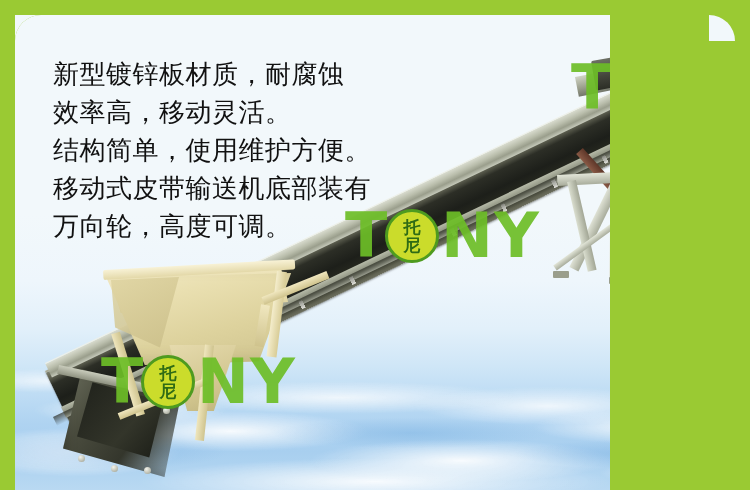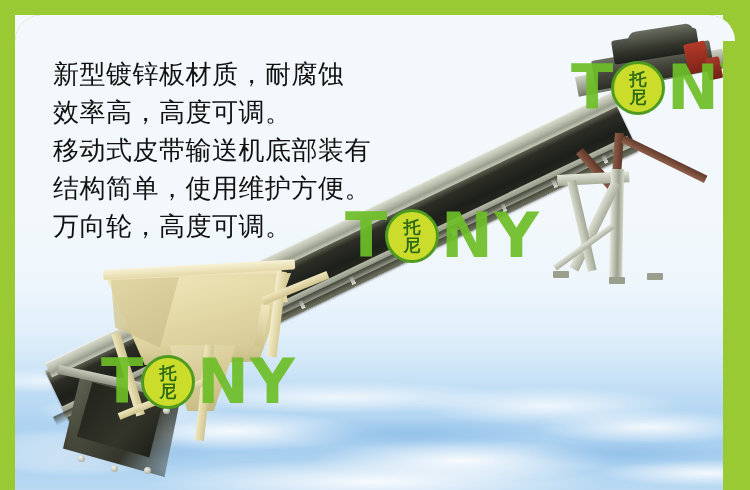--- a/index.html
+++ b/index.html
@@ -17,28 +17,27 @@
   .corner-tl{position:absolute;left:15px;top:15px;width:26px;height:26px;z-index:41;
      background:#9ACA33;border-top-left-radius:26px;}
   .corner-tl:after{content:"";position:absolute;left:0;top:0;width:26px;height:26px;
      background:#F2F8FB;border-top-left-radius:26px;}
   .corner-tr{position:absolute;right:15px;top:15px;width:26px;height:26px;z-index:41;
      background:#9ACA33;border-top-right-radius:26px;}
   .corner-tr:after{content:"";position:absolute;left:0;top:0;width:26px;height:26px;
      background:#F2F8FB;border-top-right-radius:26px;}
 
   
-  #photo{position:absolute;left:15px;top:15px;width:692px;height:475px;overflow:hidden;z-index:5;
+  #photo{position:absolute;left:15px;top:15px;width:595px;height:475px;overflow:hidden;z-index:5;
     background:
       linear-gradient(to bottom,
         #F2F8FB 0%, #F2F8FB 42%,
         #EEF6FC 56%, #E2F0FA 66%,
         #CFE6F7 74%, #BEDCF4 80%,
         #AFD3F1 86%, #A8CFEF 92%, #B9D9F2 100%);
-    padding-left: 16px;
   }
   
   .clouds{position:absolute;left:0;bottom:0;width:720px;height:210px;opacity:.95;
     background:
       radial-gradient(ellipse 150px 34px at 8% 82%, rgba(255,255,255,.98) 0%, rgba(255,255,255,0) 72%),
       radial-gradient(ellipse 190px 28px at 30% 72%, rgba(255,255,255,.95) 0%, rgba(255,255,255,0) 72%),
       radial-gradient(ellipse 210px 30px at 62% 86%, rgba(255,255,255,.97) 0%, rgba(255,255,255,0) 72%),
       radial-gradient(ellipse 160px 24px at 88% 70%, rgba(255,255,255,.9) 0%, rgba(255,255,255,0) 72%),
       radial-gradient(ellipse 240px 22px at 45% 56%, rgba(255,255,255,.8) 0%, rgba(255,255,255,0) 74%),
       radial-gradient(ellipse 130px 20px at 16% 62%, rgba(255,255,255,.85) 0%, rgba(255,255,255,0) 74%),
@@ -247,23 +246,23 @@
       <div class="sup-legA"></div>
       <div class="sup-legB"></div>
       <div class="sup-diag"></div>
       <div class="sup-foot" style="left:538px;top:256px;"></div>
       <div class="sup-foot" style="left:594px;top:262px;"></div>
       <div class="sup-foot" style="left:632px;top:258px;"></div>
     </div>
 
     <div id="desc">
       <p>新型镀锌板材质，耐腐蚀</p>
-      <p>效率高，高度可调。</p>
+      <p>效率高，移动灵活。</p>
+      <p>结构简单，使用维护方便。</p>
       <p>移动式皮带输送机底部装有</p>
-      <p>结构简单，使用维护方便。</p>
       <p>万向轮，高度可调。</p>
     </div>
 
     <div class="wm wm-a">
       <div class="txt">T</div>
       <div class="badge">
         <span>托</span>
         <span>尼</span>
       </div>
       <div class="txt" style="left:96px;">NY</div>

